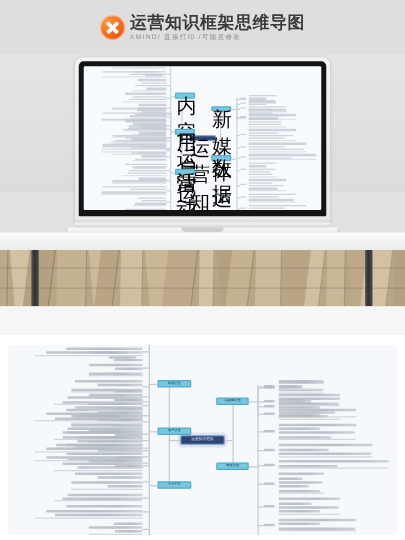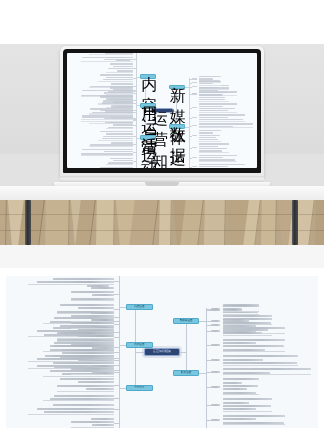--- a/index.html
+++ b/index.html
@@ -160,20 +160,29 @@
   .snode-root {
     position:absolute; background:#2e4573; border:1px solid #93a9d2; border-radius:1.5px;
   }
   .snode-b { position:absolute; background:#78c6e0; border:1px solid #56aecd; border-radius:1px; }
 </style>
 </head>
 <body>
 
 <div id="page">
 
+  <div class="header">
+    <div class="brand">
+      <div class="logo-mark"></div>
+      <div class="brand-text">
+        <div class="brand-title">运营知识框架思维导图</div>
+        <div class="brand-sub">XMIND/ 直接打印 /可随意修改</div>
+      </div>
+    </div>
+  </div>
 
   <div class="scene">
     <div class="wall"></div>
 
     <div class="laptop">
       <div class="lid">
         <div class="bezel">
           <div class="screen">
             <div class="mm" id="screen-map">
                 <div class="snode-root" style="left:84.075px;top:54.51px;width:21.85px;height:5.9799999999999995px;">

